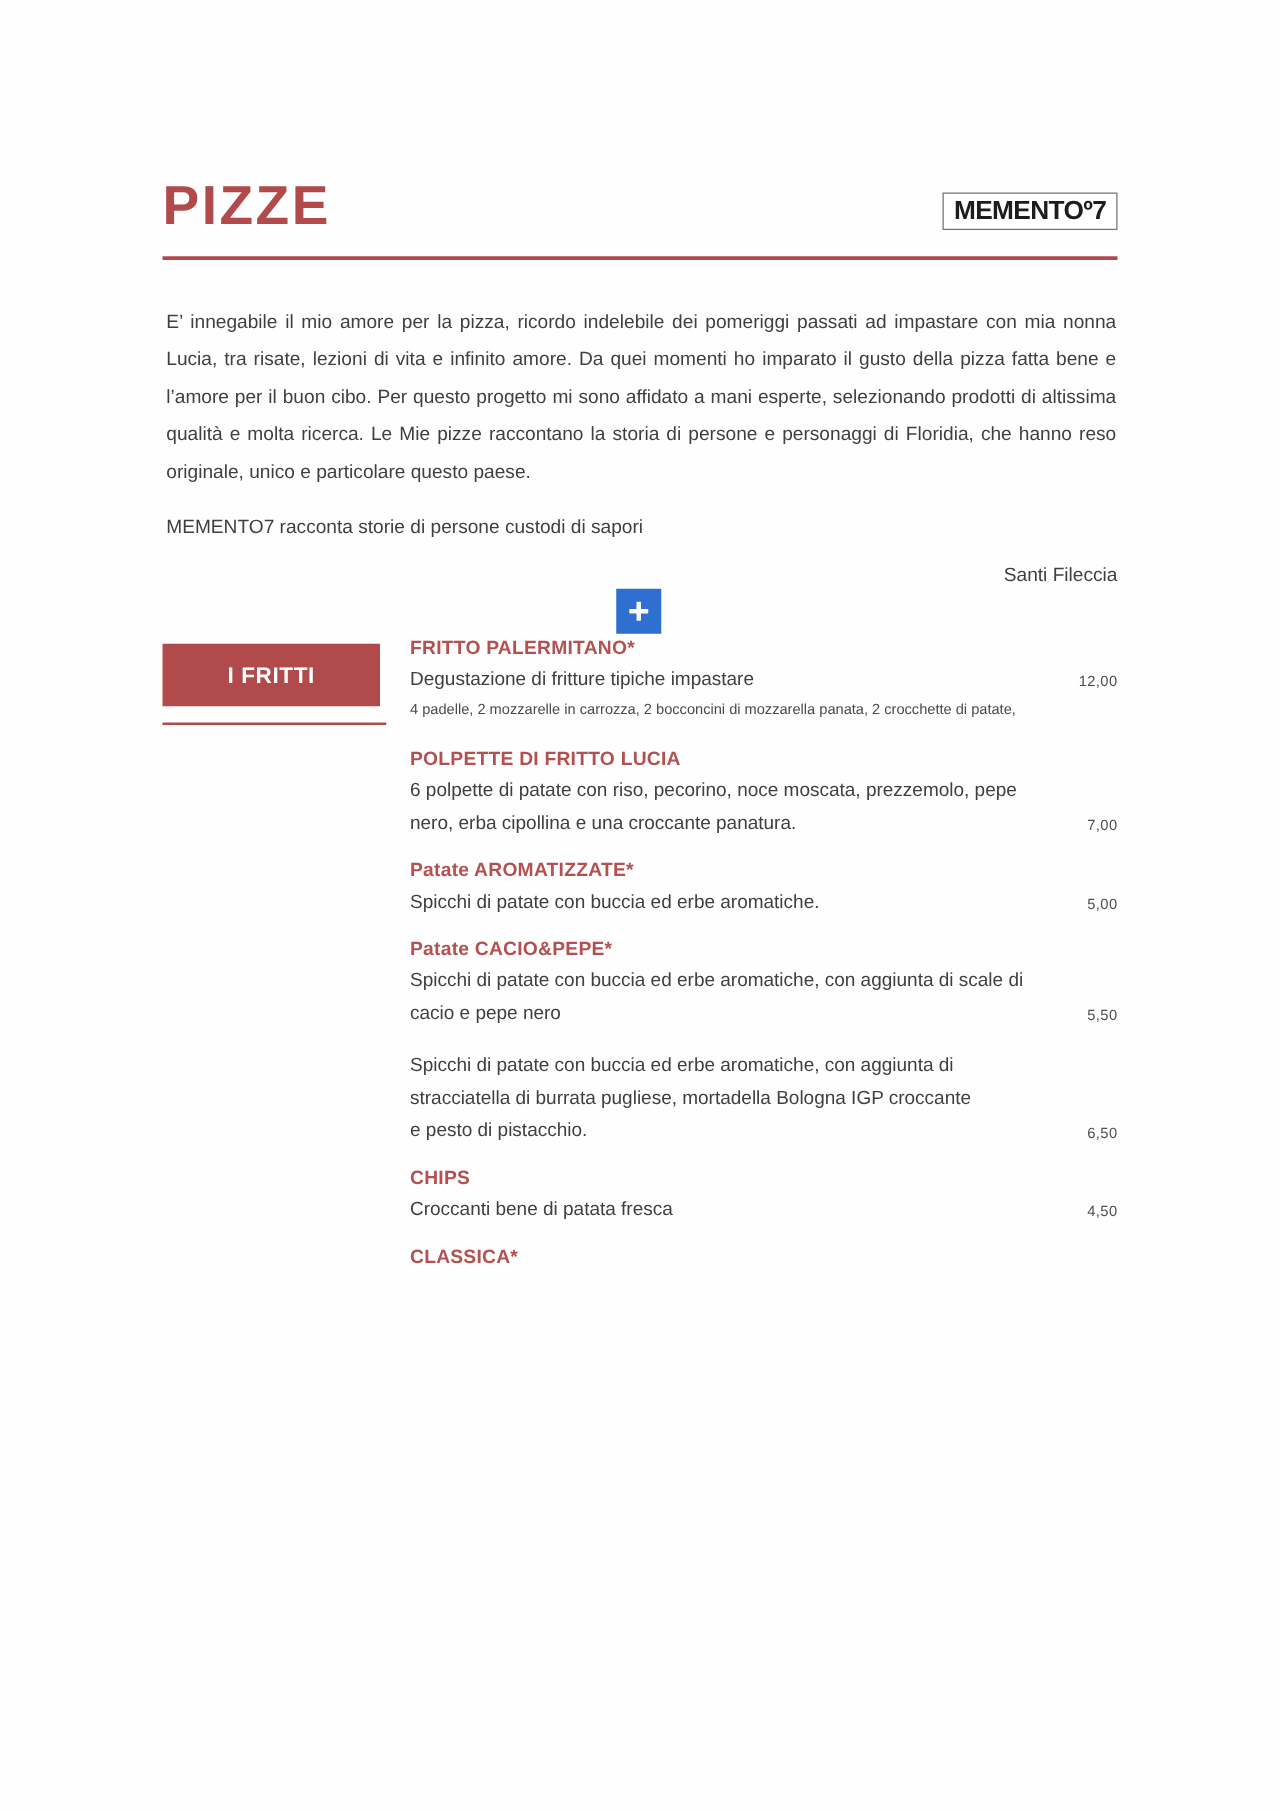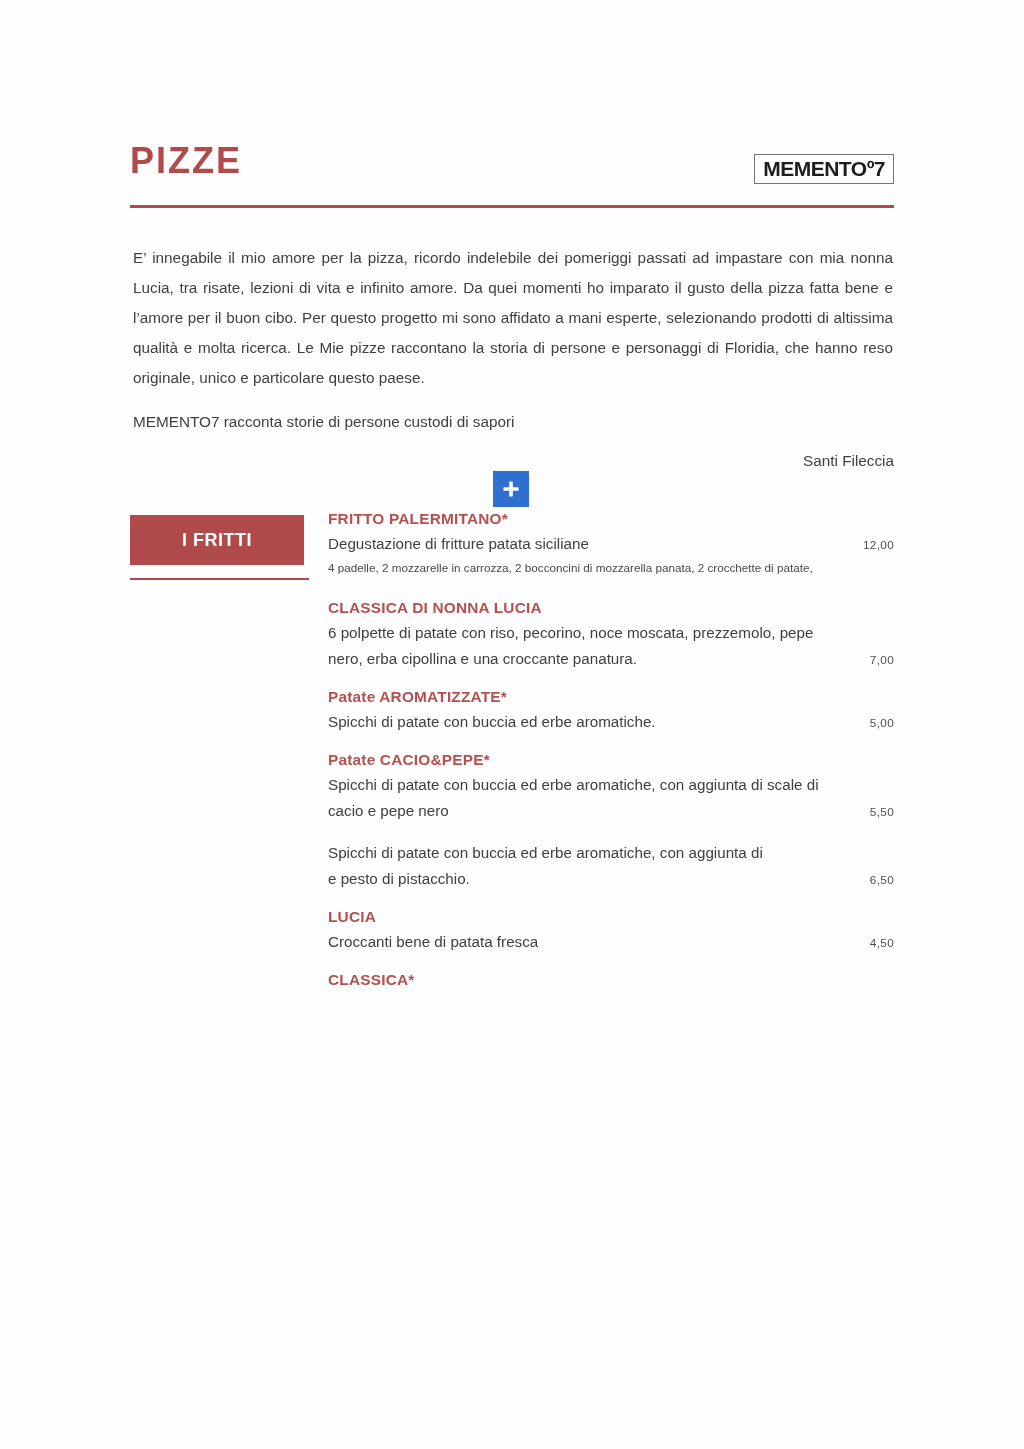--- a/index.html
+++ b/index.html
@@ -27,21 +27,21 @@
     position: absolute;
     left: 130px;
     top: 140px;
     width: 764px;
     height: 70px;
   }
   .doc-title {
     position: absolute;
     left: 0;
     top: 0;
-    font-size: 36px;
+    font-size: 44px;
     font-weight: bold;
     letter-spacing: 2px;
     color: #b14b4b;
     font-family: "Liberation Sans", sans-serif;
   }
   .logo-box {
     position: absolute;
     right: 0;
     top: 14px;
     border: 1px solid #737373;
@@ -201,30 +201,30 @@
   <div class="section-tag">
     <span>I FRITTI</span>
   </div>
   <div class="section-rule"></div>
 
   <div class="menu">
       <div class="item">
         <div class="item-name">FRITTO PALERMITANO*</div>
         <div class="item-body">
           <div class="row">
-            <div class="desc-line">Degustazione di fritture patata siciliane</div>
+            <div class="desc-line">Degustazione di fritture tipiche impastare</div>
             <div class="price" style="top: 7px;">12,00</div>
           </div>
           <div class="row">
             <div class="desc-small">4 padelle, 2 mozzarelle in carrozza, 2 bocconcini di mozzarella panata, 2 crocchette di patate,</div>
           </div>
         </div>
       </div>
       <div class="item">
-        <div class="item-name">CLASSICA DI NONNA LUCIA</div>
+        <div class="item-name">POLPETTE DI FRITTO LUCIA</div>
         <div class="item-body">
           <div class="row">
             <div class="desc-line">6 polpette di patate con riso, pecorino, noce moscata, prezzemolo, pepe</div>
           </div>
           <div class="row">
             <div class="desc-line">nero, erba cipollina e una croccante panatura.</div>
             <div class="price" style="top: 7px;">7,00</div>
           </div>
         </div>
       </div>
@@ -248,27 +248,30 @@
             <div class="price" style="top: 7px;">5,50</div>
           </div>
         </div>
       </div>
       <div class="item">
         <div class="item-body">
           <div class="row">
             <div class="desc-line">Spicchi di patate con buccia ed erbe aromatiche, con aggiunta di</div>
           </div>
           <div class="row">
+            <div class="desc-line">stracciatella di burrata pugliese, mortadella Bologna IGP croccante</div>
+          </div>
+          <div class="row">
             <div class="desc-line">e pesto di pistacchio.</div>
             <div class="price" style="top: 7px;">6,50</div>
           </div>
         </div>
       </div>
       <div class="item">
-        <div class="item-name">LUCIA</div>
+        <div class="item-name">CHIPS</div>
         <div class="item-body">
           <div class="row">
             <div class="desc-line">Croccanti bene di patata fresca</div>
             <div class="price" style="top: 7px;">4,50</div>
           </div>
         </div>
       </div>
       <div class="item">
         <div class="item-name">CLASSICA*</div>
       </div>

